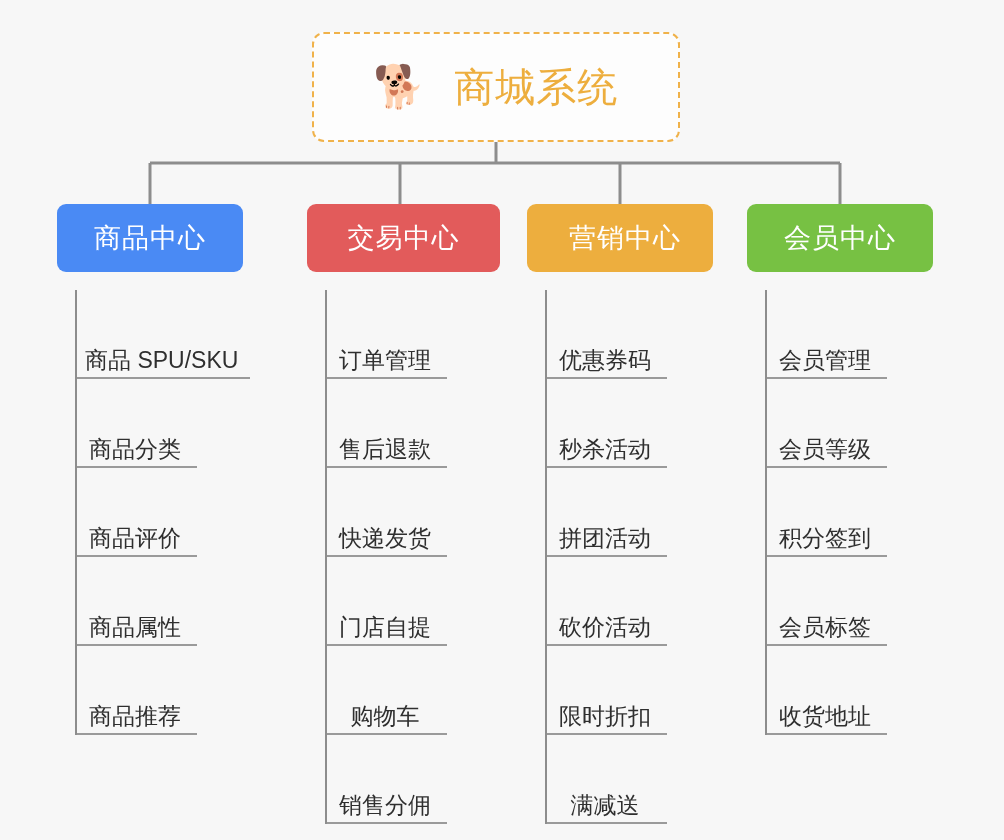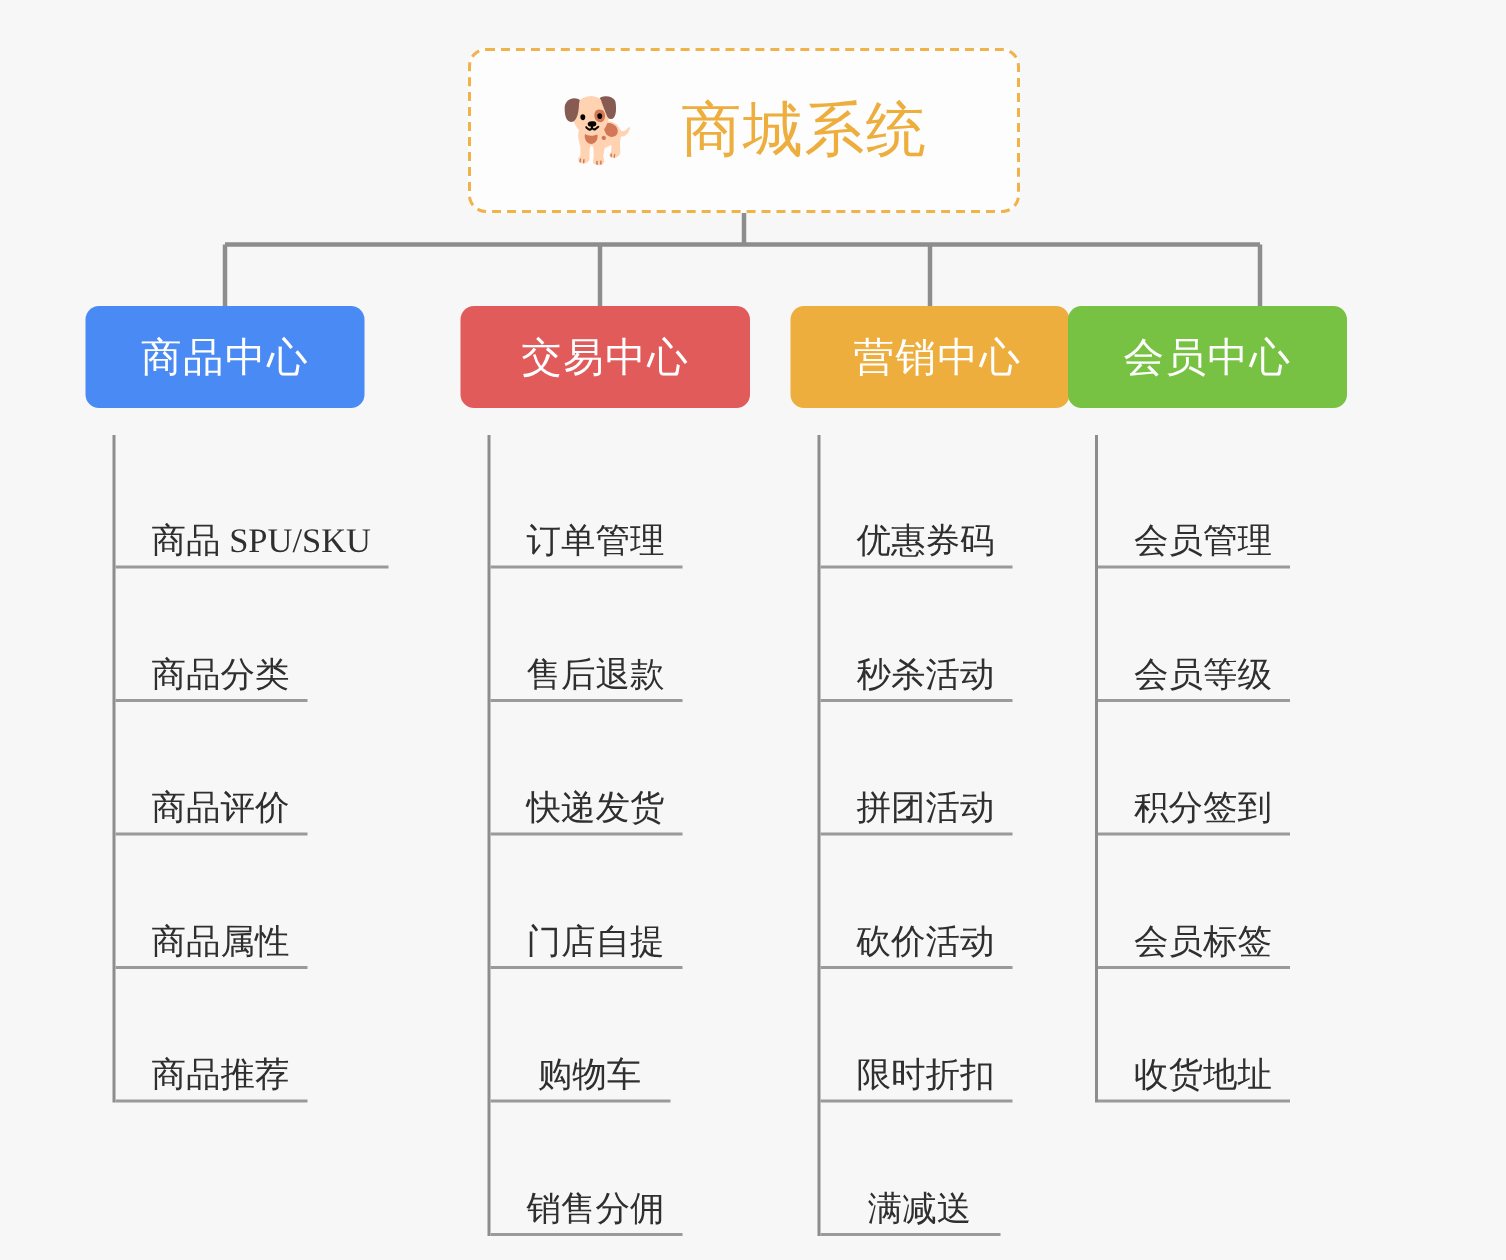--- a/index.html
+++ b/index.html
@@ -95,40 +95,40 @@
     background: #8d8d8d;
   }
   .leaf-item {
     position: relative;
     height: 89px;
     box-sizing: border-box;
     border-bottom: 2px solid #9a9a9a;
     display: flex;
     align-items: flex-end;
     justify-content: center;
-    padding: 0 12px 4px 24px;
+    padding: 0 12px 4px 8px;
     width: max-content;
     min-width: 120px;
     margin-left: 2px;
   }
   .leaf-label {
     font-size: 23px;
     color: #2f2f2f;
     white-space: nowrap;
     line-height: 1.1;
   }
 
   
-  .branch-0 { left: 57px; font-family: Liberation Serif, serif; }
+  .branch-0 { left: 57px; }
   .branch-0 .branch-head { width: 186px; background: #4a8af4; }
   .branch-1 { left: 307px; }
   .branch-1 .branch-head { width: 193px; background: #e25b5b; }
   .branch-2 { left: 527px; }
   .branch-2 .branch-head { width: 186px; background: #edae3e; padding-left: 10px; }
-  .branch-3 { left: 712px; }
+  .branch-3 { left: 747px; }
   .branch-3 .branch-head { width: 186px; background: #77c143; }
 </style>
 </head>
 <body>
 
 <div id="mindmap">
 
   <svg class="connectors" viewBox="0 0 1004 840" width="1004" height="840" aria-hidden="true">
 
     <line x1="496" y1="142" x2="496" y2="163" stroke="#8d8d8d" stroke-width="3"></line>

